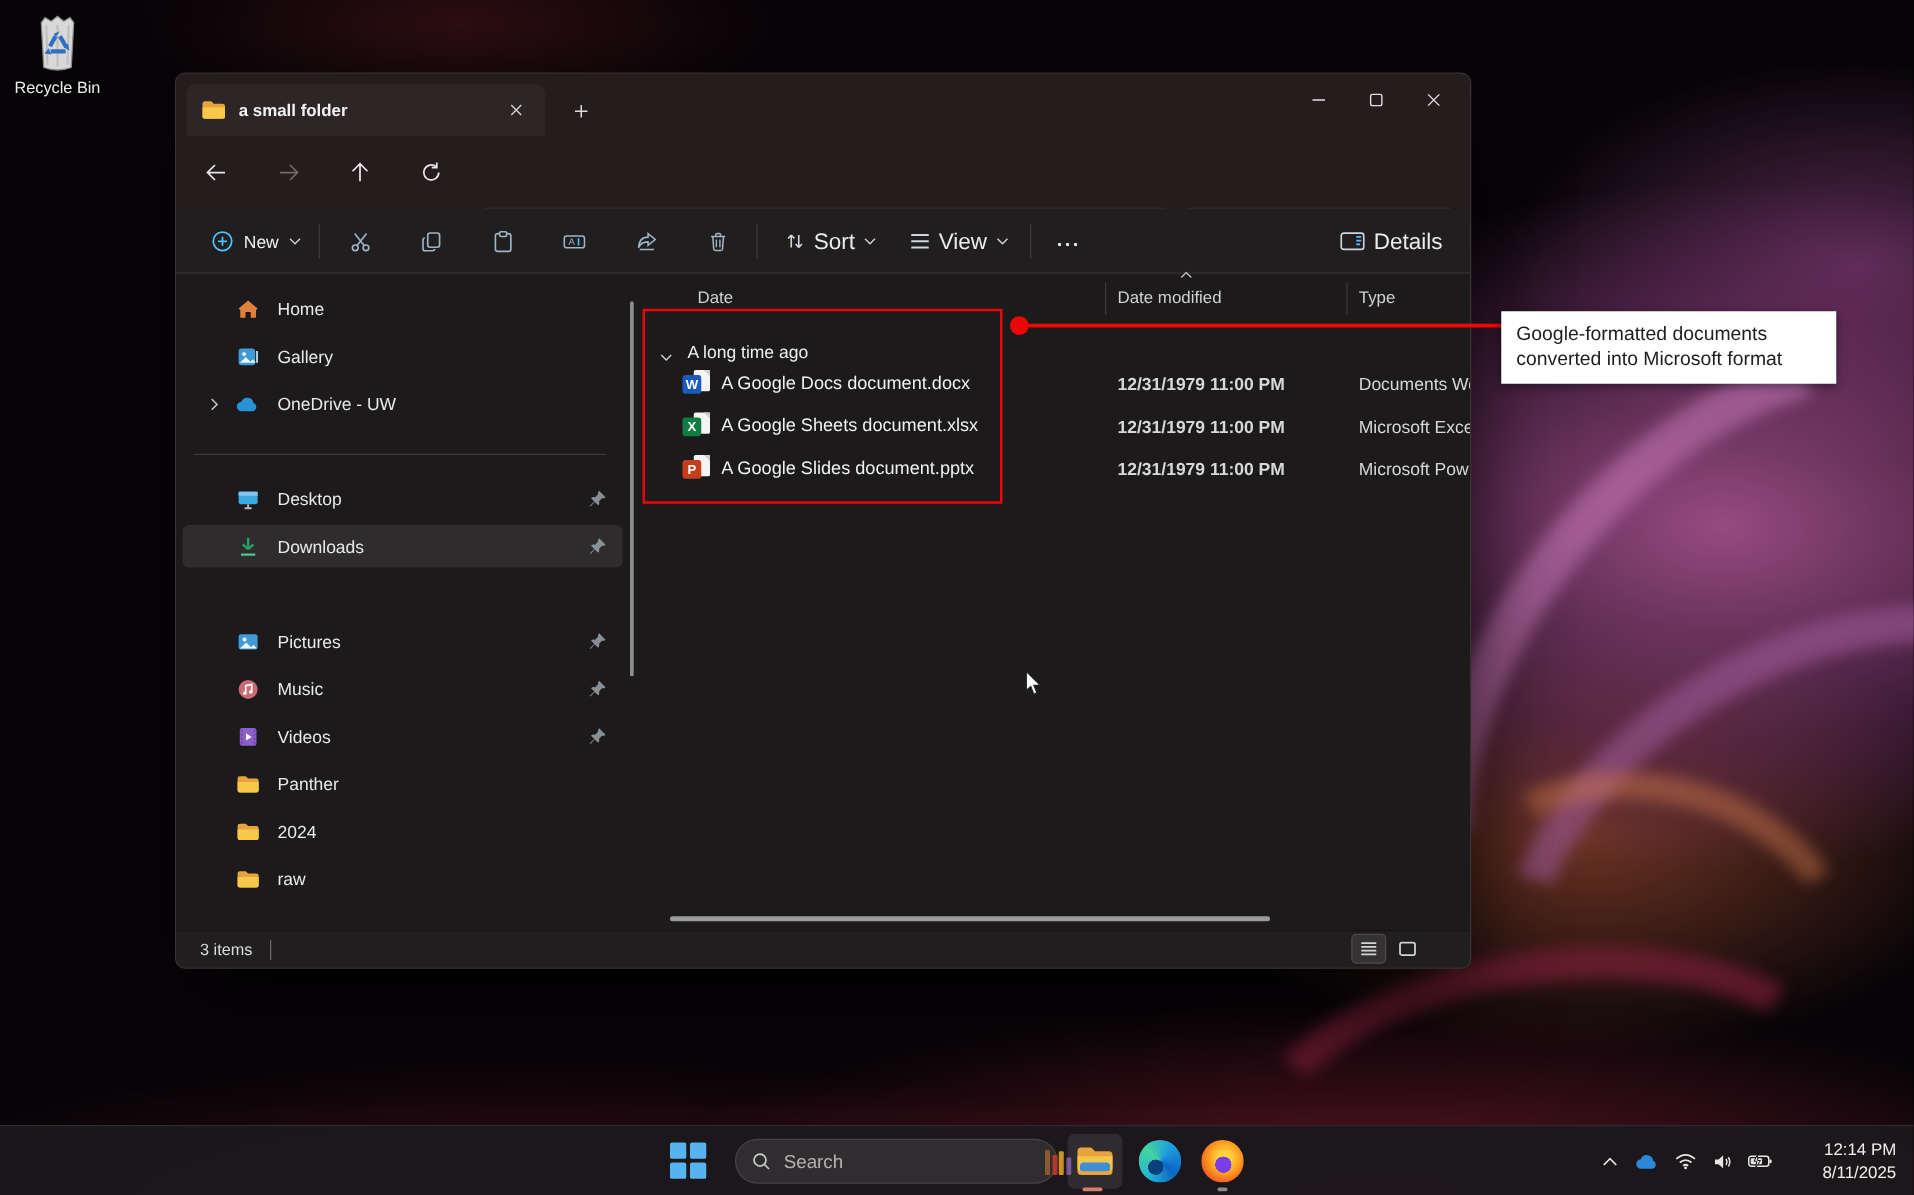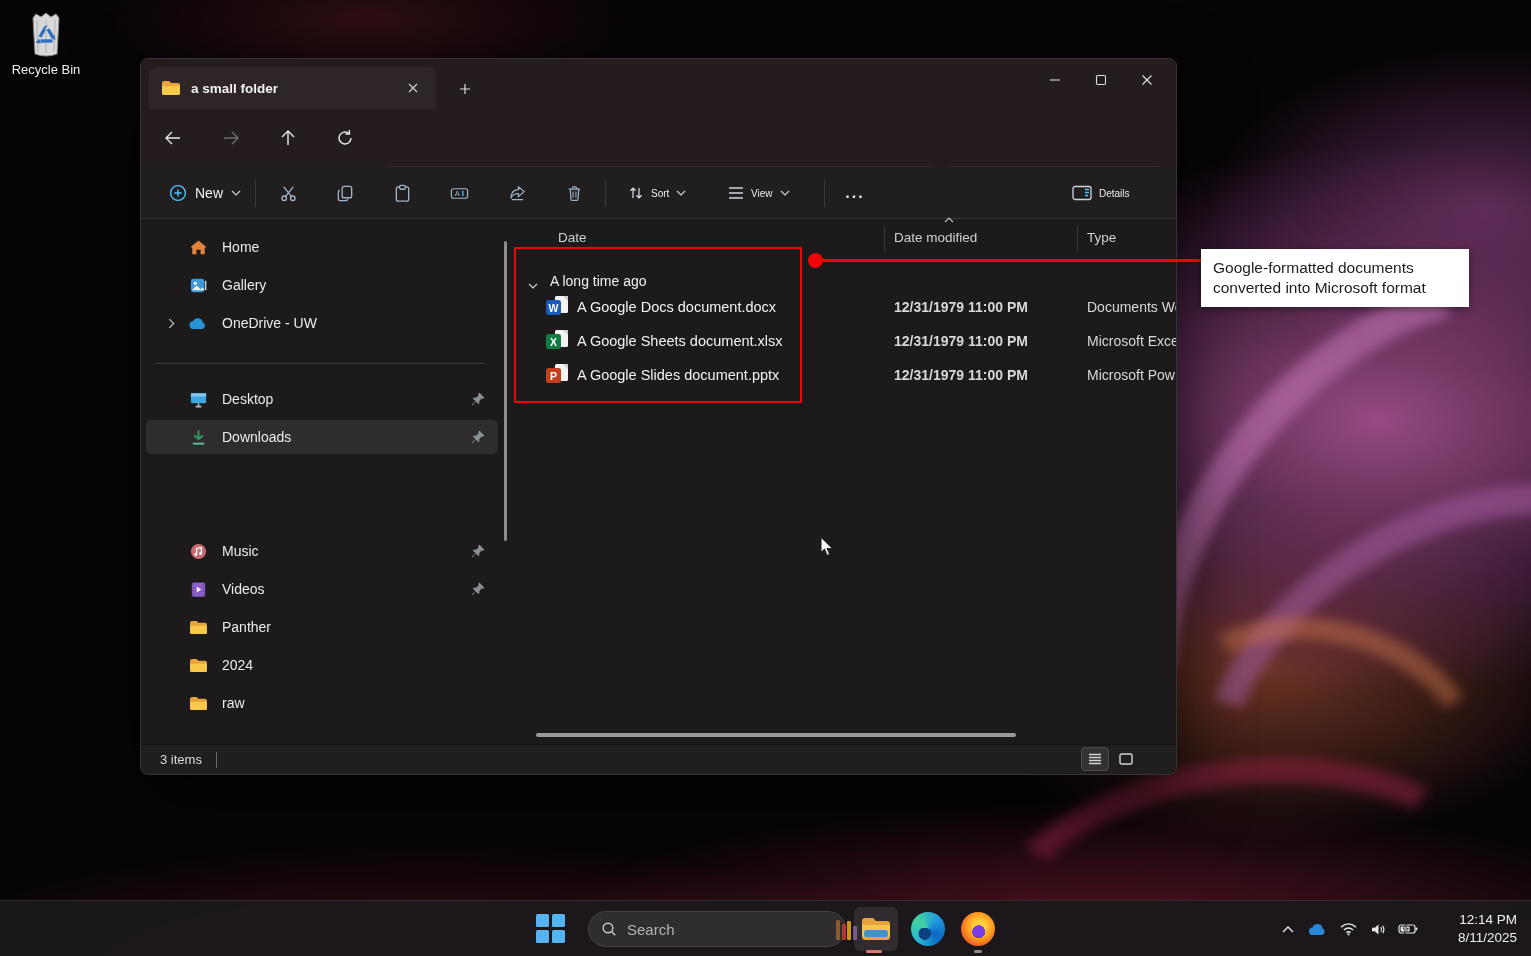--- a/index.html
+++ b/index.html
@@ -62,21 +62,21 @@
   .srch input::placeholder { color:#b9b4b4; }
 
   .toolbar { position:absolute; left:0; top:108px; width:100%; height:52px; background:#201e1f;
     border-bottom:1px solid #383434; }
   .tb-new { position:absolute; left:18px; top:9px; height:34px; border-radius:5px; display:flex;
     align-items:center; gap:8px; padding:0 10px; color:#f0f0f0; font-size:14px; }
   .tb-sep { position:absolute; top:12px; width:1px; height:28px; background:#3d3a3a; }
   .tb-ic { position:absolute; top:9px; width:36px; height:34px; border-radius:5px;
     display:flex; align-items:center; justify-content:center; }
   .tb-lbl { position:absolute; top:9px; height:34px; border-radius:5px; display:flex;
-    align-items:center; gap:7px; padding:0 9px; color:#ececec; font-size:10px; }
+    align-items:center; gap:7px; padding:0 9px; color:#ececec; font-size:18px; }
 
   .body { position:absolute; left:0; top:160px; width:100%; height:527px; background:#1c1a1a; }
 
   
   .sidebar { position:absolute; left:0; top:0; width:375px; height:100%; }
   .side-item { position:absolute; left:5px; width:352px; height:34px; margin-top:2px; border-radius:5px;
     display:flex; align-items:center; padding-left:14px; gap:6px; color:#eaeaea; font-size:14px; }
   .side-item .chev { width:22px; display:flex; justify-content:center; color:#c9c9c9; }
   .side-item .spacer { width:22px; }
   .side-item .ic { width:20px; height:20px; display:flex; align-items:center; justify-content:center; margin-right:8px; }
@@ -438,20 +438,36 @@
           </span>
           <span class="s-lbl">Downloads</span>
           <span class="pin">
             <svg viewBox="0 0 16 16" width="16" height="16" fill="#9aa4ab">
                 <path d="M9.3 1.6 L14.4 6.7 Q13.3 8 11.6 7.6 L9.3 9.9 Q9.9 11.9 8.5 13.2 L5.8 10.5 L2.4 14.2 L1.8 13.6 L5.5 10.2 L2.8 7.5 Q4.1 6.1 6.1 6.7 L8.4 4.4 Q8 2.7 9.3 1.6 Z"></path>
               </svg>
           </span>
         </div>
 
 
+        <div class="side-item" style="top:275px">
+          <span class="spacer"></span>
+          <span class="ic">
+            <svg viewBox="0 0 20 20" width="19" height="19">
+              <rect x="2" y="3.5" width="16" height="13" rx="2" fill="#3f9bd8"></rect>
+              <circle cx="7" cy="8" r="1.6" fill="#fff"></circle>
+              <path d="M3 15.5 L8.5 10.5 L12.5 14.5 L14.5 12.5 L17 15 V15.5 Z" fill="#eef7f0"></path>
+            </svg>
+          </span>
+          <span class="s-lbl">Pictures</span>
+          <span class="pin">
+            <svg viewBox="0 0 16 16" width="16" height="16" fill="#9aa4ab">
+                <path d="M9.3 1.6 L14.4 6.7 Q13.3 8 11.6 7.6 L9.3 9.9 Q9.9 11.9 8.5 13.2 L5.8 10.5 L2.4 14.2 L1.8 13.6 L5.5 10.2 L2.8 7.5 Q4.1 6.1 6.1 6.7 L8.4 4.4 Q8 2.7 9.3 1.6 Z"></path>
+              </svg>
+          </span>
+        </div>
 
         <div class="side-item" style="top:313px">
           <span class="spacer"></span>
           <span class="ic">
             <svg viewBox="0 0 20 20" width="19" height="19">
               <circle cx="10" cy="10" r="8" fill="#c96a74"></circle>
               <path d="M8 13.2 V6.8 L13 5.8 V12.2" stroke="#fff" stroke-width="1.4" fill="none"></path>
               <circle cx="7.2" cy="13.2" r="1.5" fill="#fff"></circle>
                 <circle cx="12.2" cy="12.2" r="1.5" fill="#fff"></circle>
             </svg>

